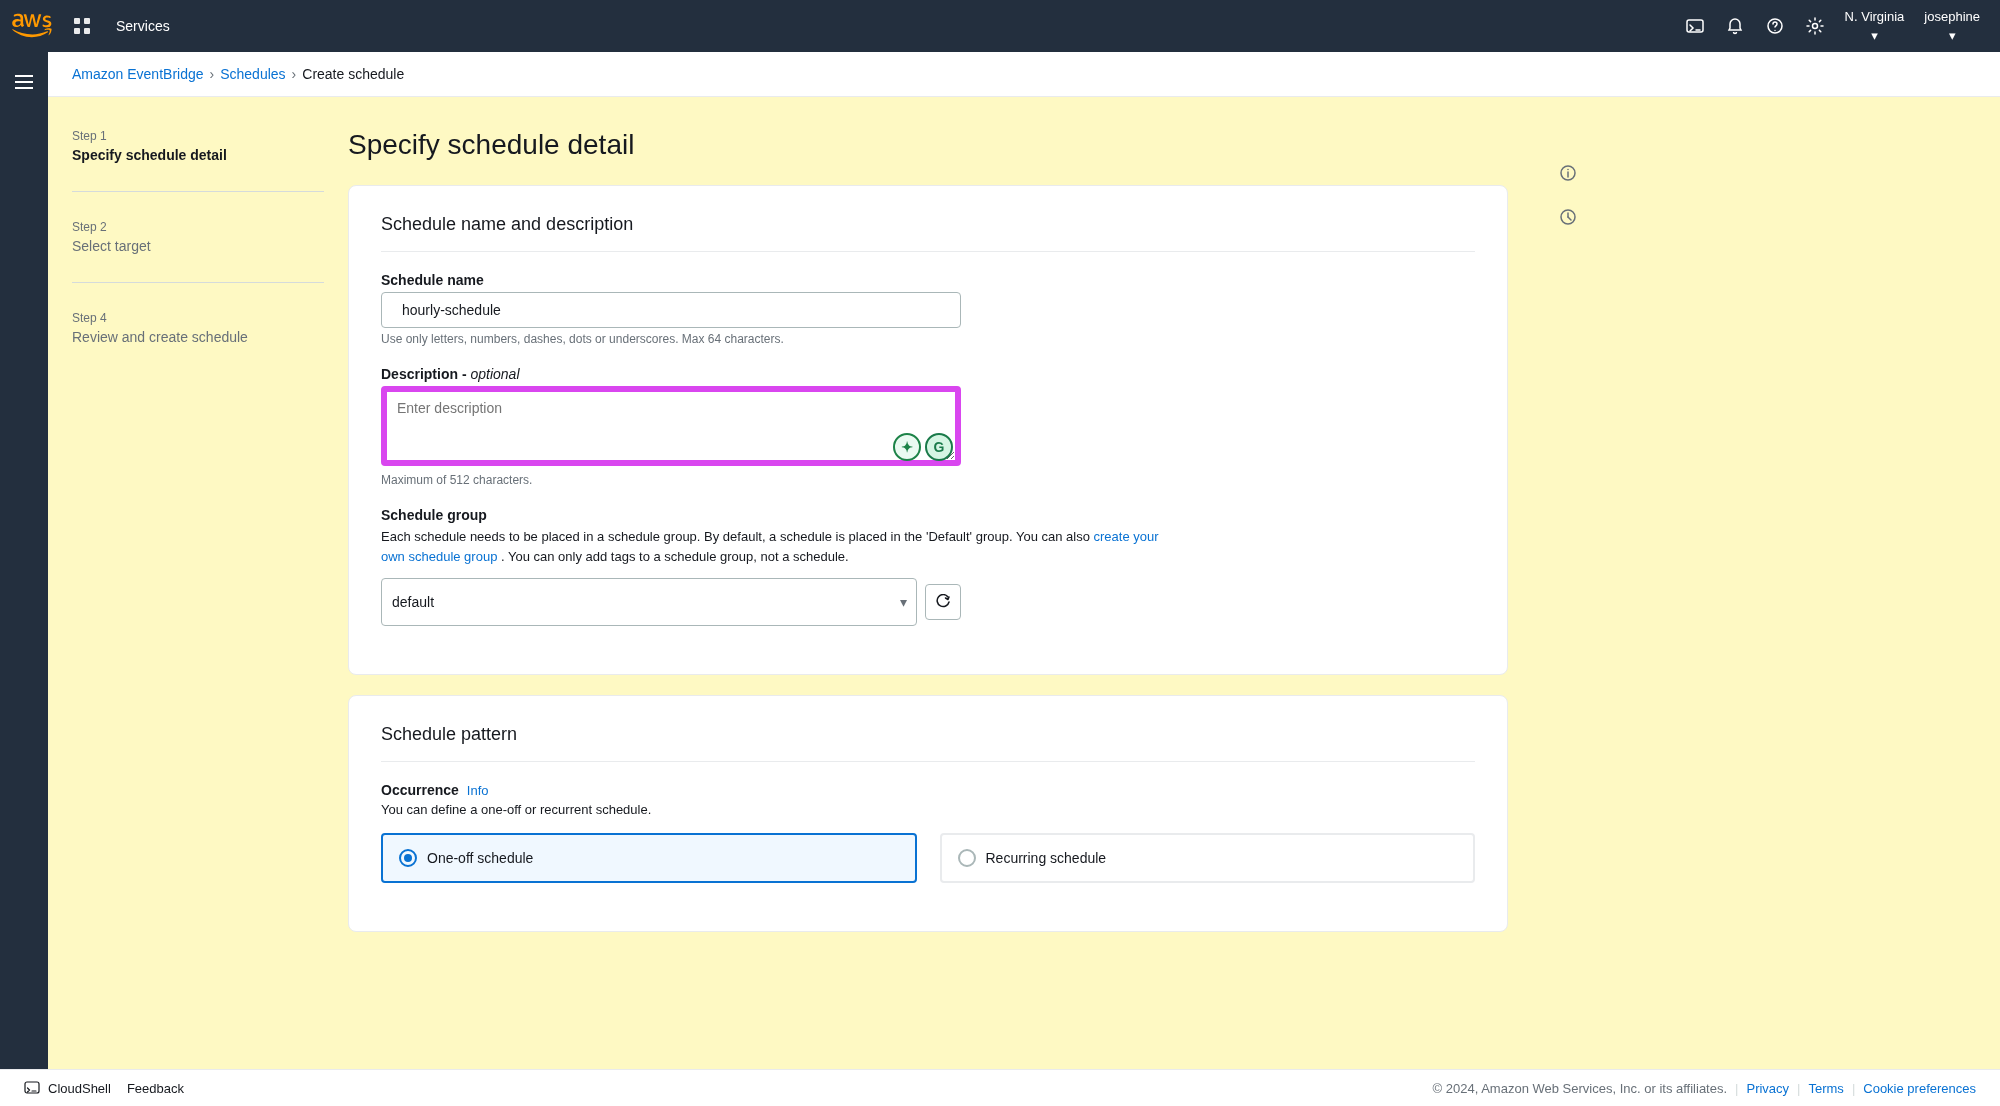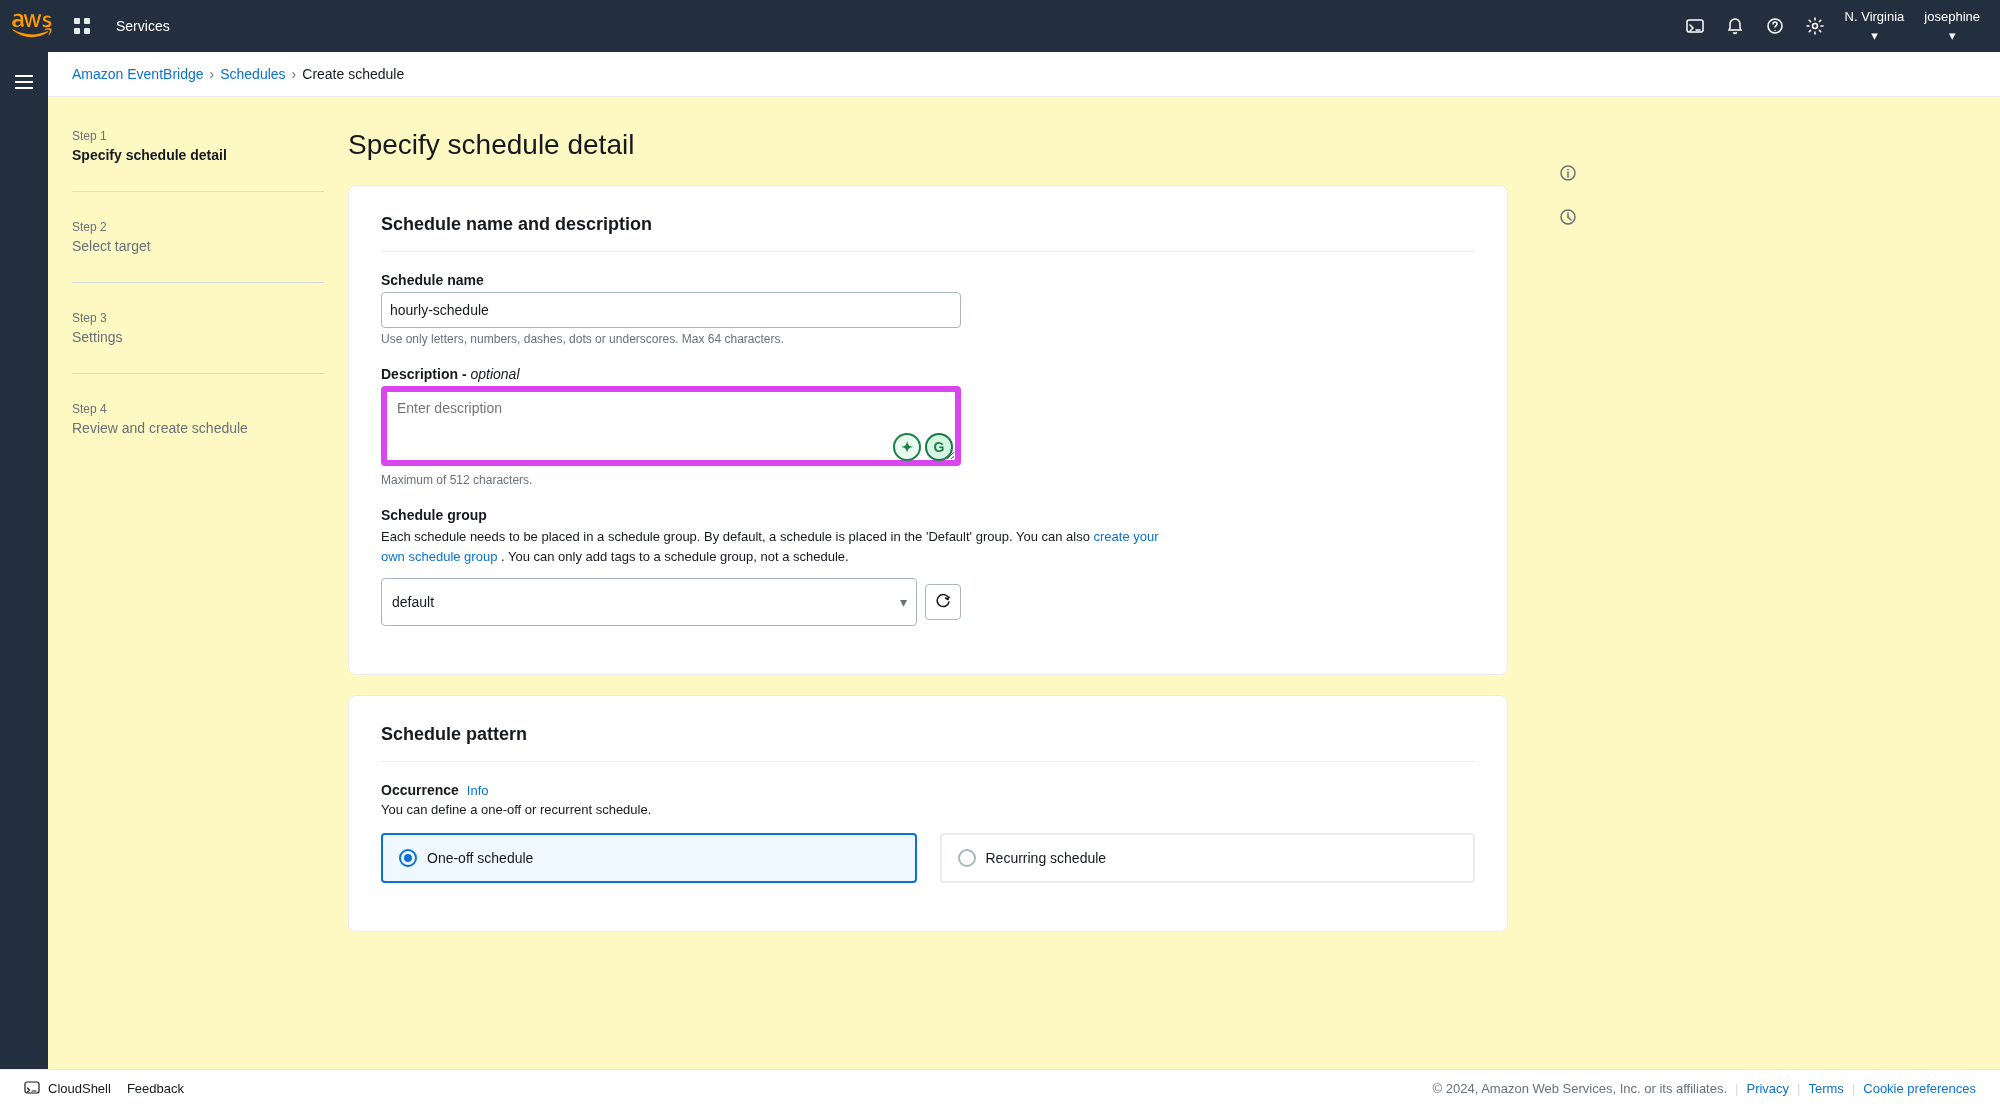--- a/index.html
+++ b/index.html
@@ -206,21 +206,21 @@
     
     .card {
       background: #fff;
       border: 1px solid #e9ebed;
       border-radius: 8px;
       padding: 28px 32px;
       margin-bottom: 20px;
     }
     .card-title {
       font-size: 18px;
-      font-weight: 700;
+      font-weight: 400;
       color: #16191f;
       margin-bottom: 20px;
       padding-bottom: 16px;
       border-bottom: 1px solid #e9ebed;
     }
 
     
     .form-field {
       margin-bottom: 20px;
     }
@@ -239,21 +239,21 @@
       font-size: 12px;
       color: #687078;
       margin-top: 4px;
     }
     .text-input {
       width: 100%;
       max-width: 580px;
       height: 36px;
       border: 1px solid #aab7b8;
       border-radius: 4px;
-      padding: 0 8px;
+      padding: 0 20px;
       font-size: 14px;
       color: #16191f;
       outline: none;
     }
     .textarea-input {
       width: 100%;
       max-width: 580px;
       height: 80px;
       border: 6px solid #d946ef;
       border-radius: 4px;
@@ -581,24 +581,20 @@
     <div class="page-body">
 
       <div class="stepper-sidebar">
         <div class="step-item">
           <div class="step-label">Step 1</div>
           <div class="step-title active">Specify schedule detail</div>
         </div>
         <div class="step-item">
           <div class="step-label">Step 2</div>
           <div class="step-title">Select target</div>
-        </div>
-        <div class="step-item">
-          <div class="step-label">Step 3</div>
-          <div class="step-title">Settings</div>
         </div>
         <div class="step-item">
           <div class="step-label">Step 4</div>
           <div class="step-title">Review and create schedule</div>
         </div>
       </div>
 
       <div class="form-area">
         <h1 class="page-title">Specify schedule detail</h1>
 

